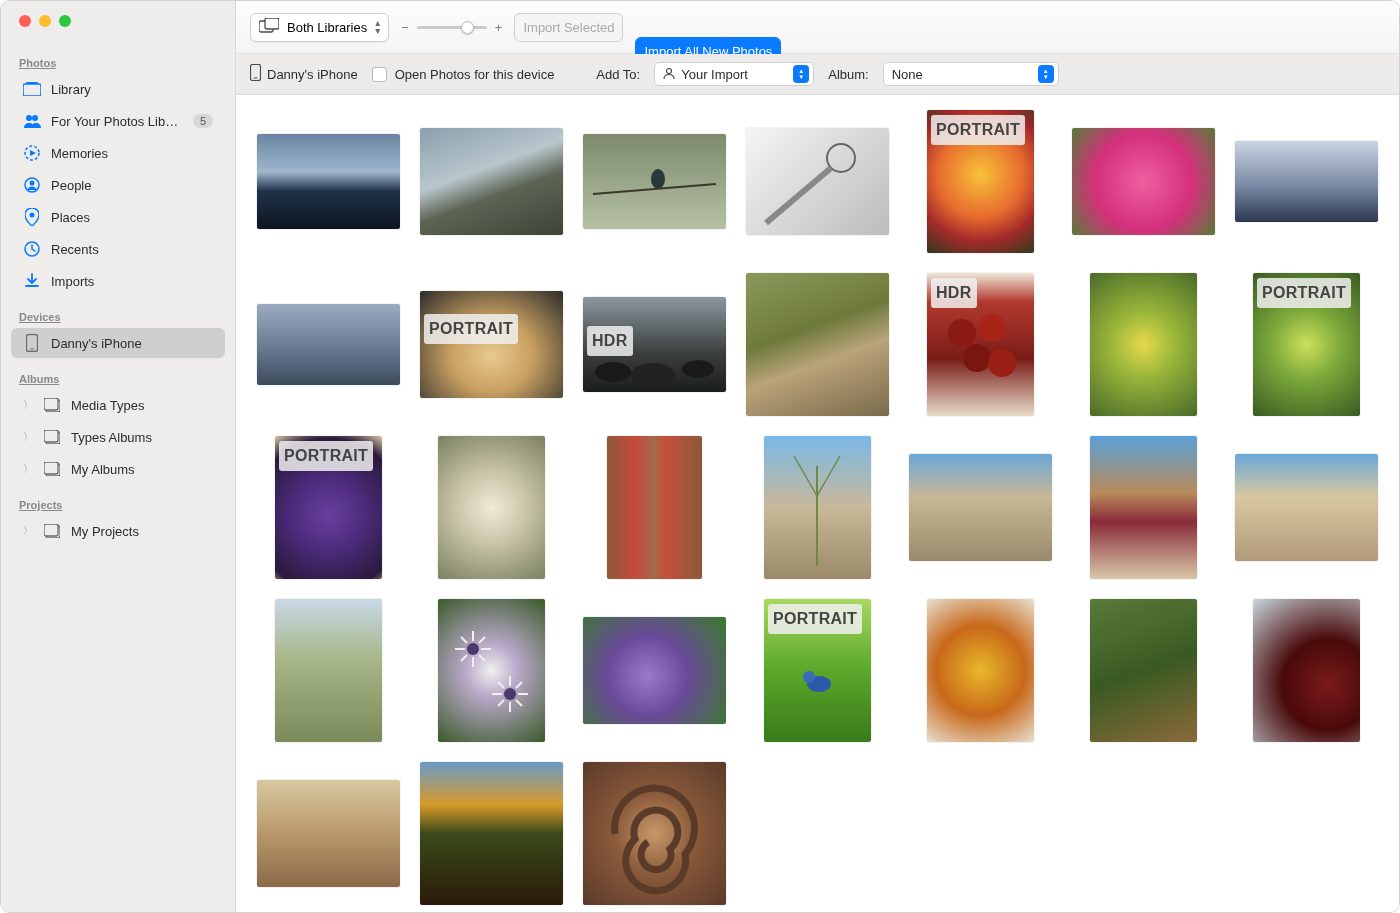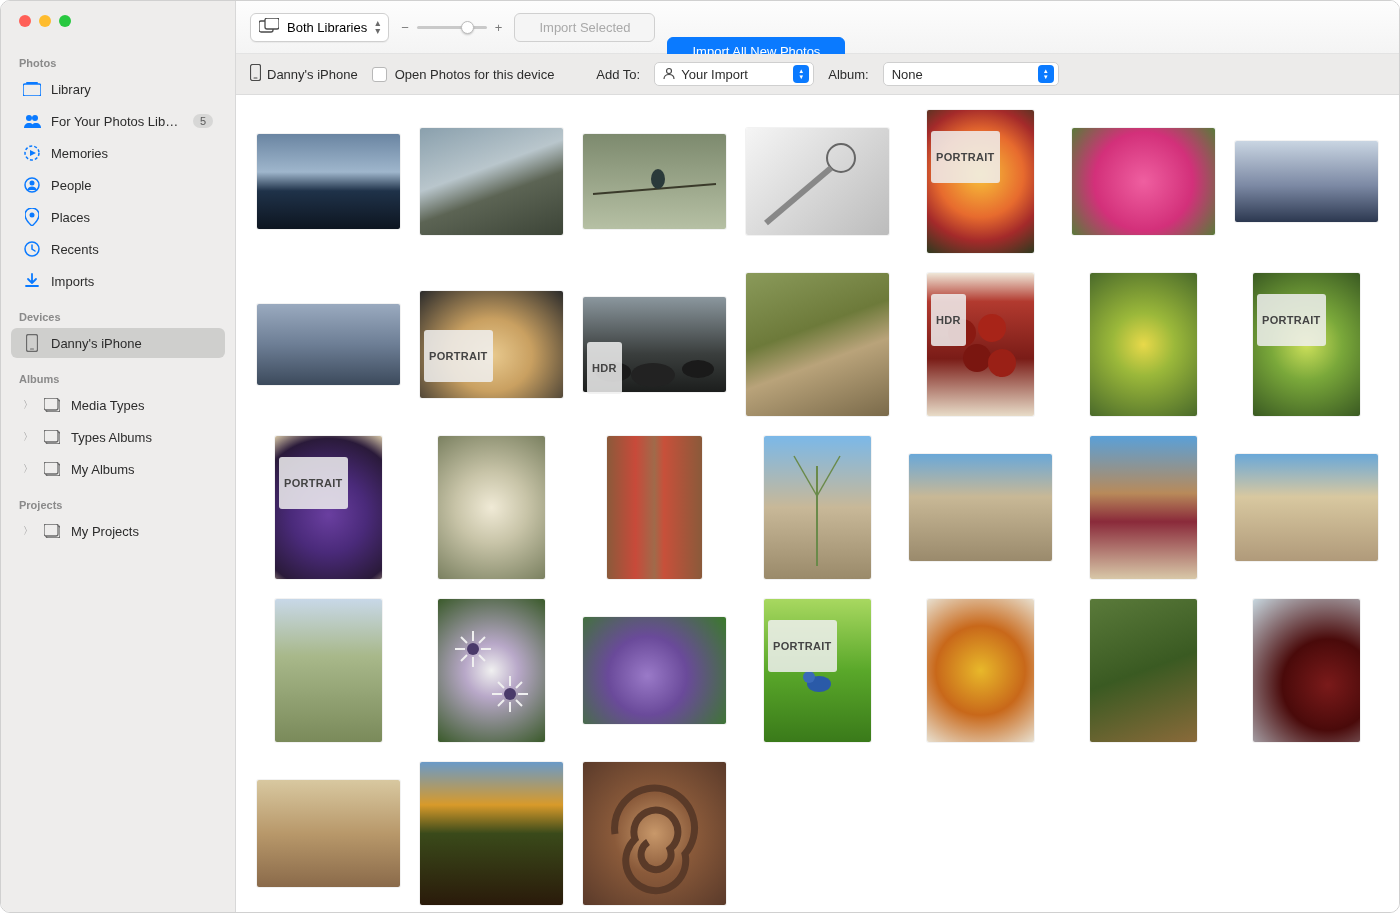--- a/index.html
+++ b/index.html
@@ -35,20 +35,21 @@
   width: 12px; height: 12px; border-radius: 50%;
 }
 .dot.red { background: #ff5f57; }
 .dot.yellow { background: #febc2e; }
 .dot.green { background: #28c840; }
 .section-label {
   color: #8a8a8a;
   font-size: 11px;
   font-weight: 600;
   padding: 4px 18px 4px;
+  text-decoration: underline;
 }
 .nav-item {
   display: flex;
   align-items: center;
   gap: 10px;
   padding: 6px 12px;
   margin: 1px 10px;
   border-radius: 6px;
   color: #2c2c2c;
   font-size: 13px;
@@ -112,21 +113,21 @@
   width: 70px; height: 3px; background: #c9c9c9; border-radius: 2px; position: relative;
 }
 .slider .knob {
   position: absolute; left: 44px; top: -5px; width: 13px; height: 13px; border-radius: 50%; background: #fff; border: 1px solid #bcbcbc; box-shadow: 0 1px 2px rgba(0,0,0,0.2);
 }
 .title {
   flex: 1; text-align: center; font-size: 14px; color: #3a3a3a; font-weight: 500;
 }
 .btn {
   border-radius: 6px;
-  padding: 6px 24px;
+  padding: 6px 8px;
   font-size: 13px;
   border: 1px solid #d0d0d0;
   background: #f5f5f5;
   color: #a9a9a9;
 }
 .btn.primary {
   background: #0a7aff;
   border-color: #0a7aff;
   color: #fff;
   margin-top: 48px;
@@ -178,26 +179,25 @@
 }
 .thumb .img {
   border-radius: 2px;
   box-shadow: 0 0 0 1px rgba(0,0,0,0.05);
 }
 .tag {
   position: absolute;
   top: 4px; left: 4px;
   background: rgba(240,240,240,0.85);
   color: #444;
-  font-size: 11px;
+  font-size: 16px;
   font-weight: 600;
-  padding: 20px 5px;
+  padding: 6px 5px;
   border-radius: 3px;
   letter-spacing: 0.3px;
-  margin-top: 16px;
 }
 </style>
 </head>
 <body>
 
 <div class="window">
   <div class="sidebar">
     <div class="traffic">
       <div class="dot red"></div>
       <div class="dot yellow"></div>

